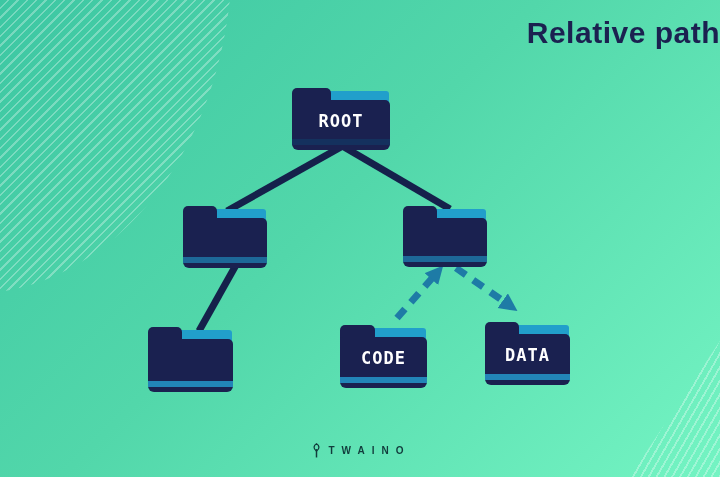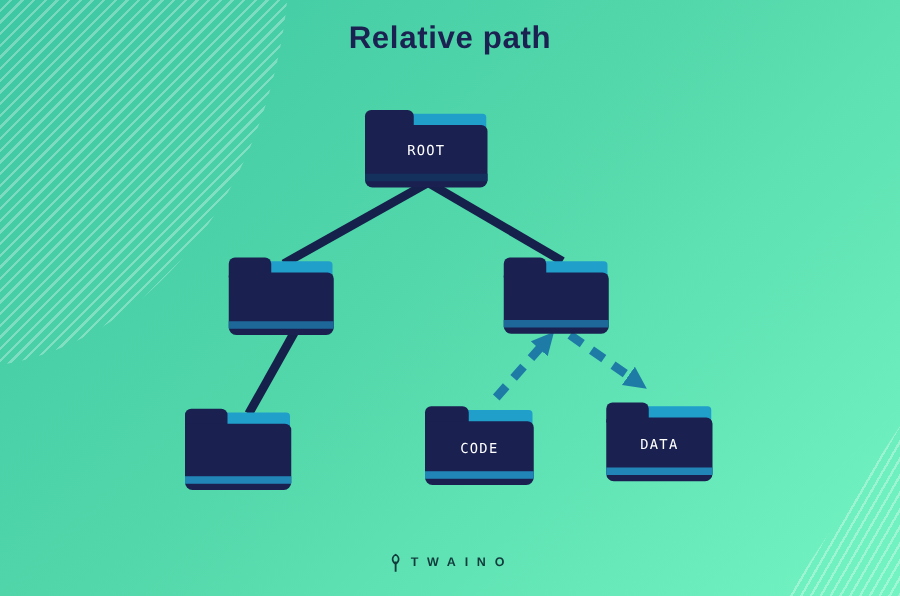--- a/index.html
+++ b/index.html
@@ -13,44 +13,44 @@
     position:absolute; left:-292px; top:-382px; width:524px; height:676px;
     border-radius:50%; z-index:1;
     background:repeating-linear-gradient(135deg, rgba(255,255,255,.30) 0 1.8px, rgba(255,255,255,0) 1.8px 6.6px);
   }
   .deco-br{
     position:absolute; right:0; bottom:0; width:96px; height:136px; z-index:1;
     clip-path:polygon(100% 0, 100% 100%, 6% 100%);
     background:repeating-linear-gradient(120deg, rgba(255,255,255,.32) 0 1.8px, rgba(255,255,255,0) 1.8px 6.8px);
   }
   .page-title{
-    position:absolute; top:16px; left:0; width:100%; text-align:center; z-index:3;
-    font-size:25px; font-weight:bold; color:var(--title_navy,#1b2150); letter-spacing:.5px;
+    position:absolute; top:16px; left:0; width:100%; text-align:right; z-index:3;
+    font-size:30px; font-weight:bold; color:var(--title_navy,#1b2150); letter-spacing:.5px;
   }
   .connectors{position:absolute; left:0; top:0; z-index:2;}
   .edge-solid{stroke:var(--line_navy,#15214b); stroke-width:7;}
   .edge-dashed{stroke:var(--arrow_teal,#1e7ba6); stroke-width:7; stroke-dasharray:12 9;}
   
   .folder{position:absolute; z-index:3;}
   .f-paper{
     position:absolute; right:1px; top:3px; width:62%; height:13px;
     background:var(--paper_teal,#219fcb); border-radius:3px;
   }
   .f-tab{
     position:absolute; left:0; top:0; width:40%; height:16px;
     background:var(--navy,#1a2150); border-radius:5px 5px 0 0;
   }
   .f-body{
     position:absolute; left:0; right:0; top:12px; bottom:0;
     background:var(--navy,#1a2150); border-radius:3px 5px 6px 6px;
     display:flex; align-items:center; justify-content:center; padding-bottom:9px; box-sizing:border-box;
   }
   .f-label{
-    font-family:"DejaVu Sans Mono", monospace; font-weight:normal;
-    font-size:11px; letter-spacing:1px; color:var(--label_white,#fff);
+    font-family:"DejaVu Sans Mono", monospace; font-weight:bold;
+    font-size:17px; letter-spacing:1px; color:var(--label_white,#fff);
   }
   .f-stripe{position:absolute; left:0; right:0; bottom:5px; height:6px;}
   .stripe-root{background:var(--stripe_root,#14315e);}
   .stripe-mid{background:var(--stripe_mid,#1d6898);}
   .stripe-leaf{background:var(--stripe_leaf,#2285b8);}
   .folder-root{left:292px; top:88px; width:98px; height:62px;}
   .folder-left{left:183px; top:206px; width:84px; height:62px;}
   .folder-right{left:403px; top:206px; width:84px; height:61px;}
   .folder-bottom-left{left:148px; top:327px; width:85px; height:65px;}
   .folder-code{left:340px; top:325px; width:87px; height:63px;}

